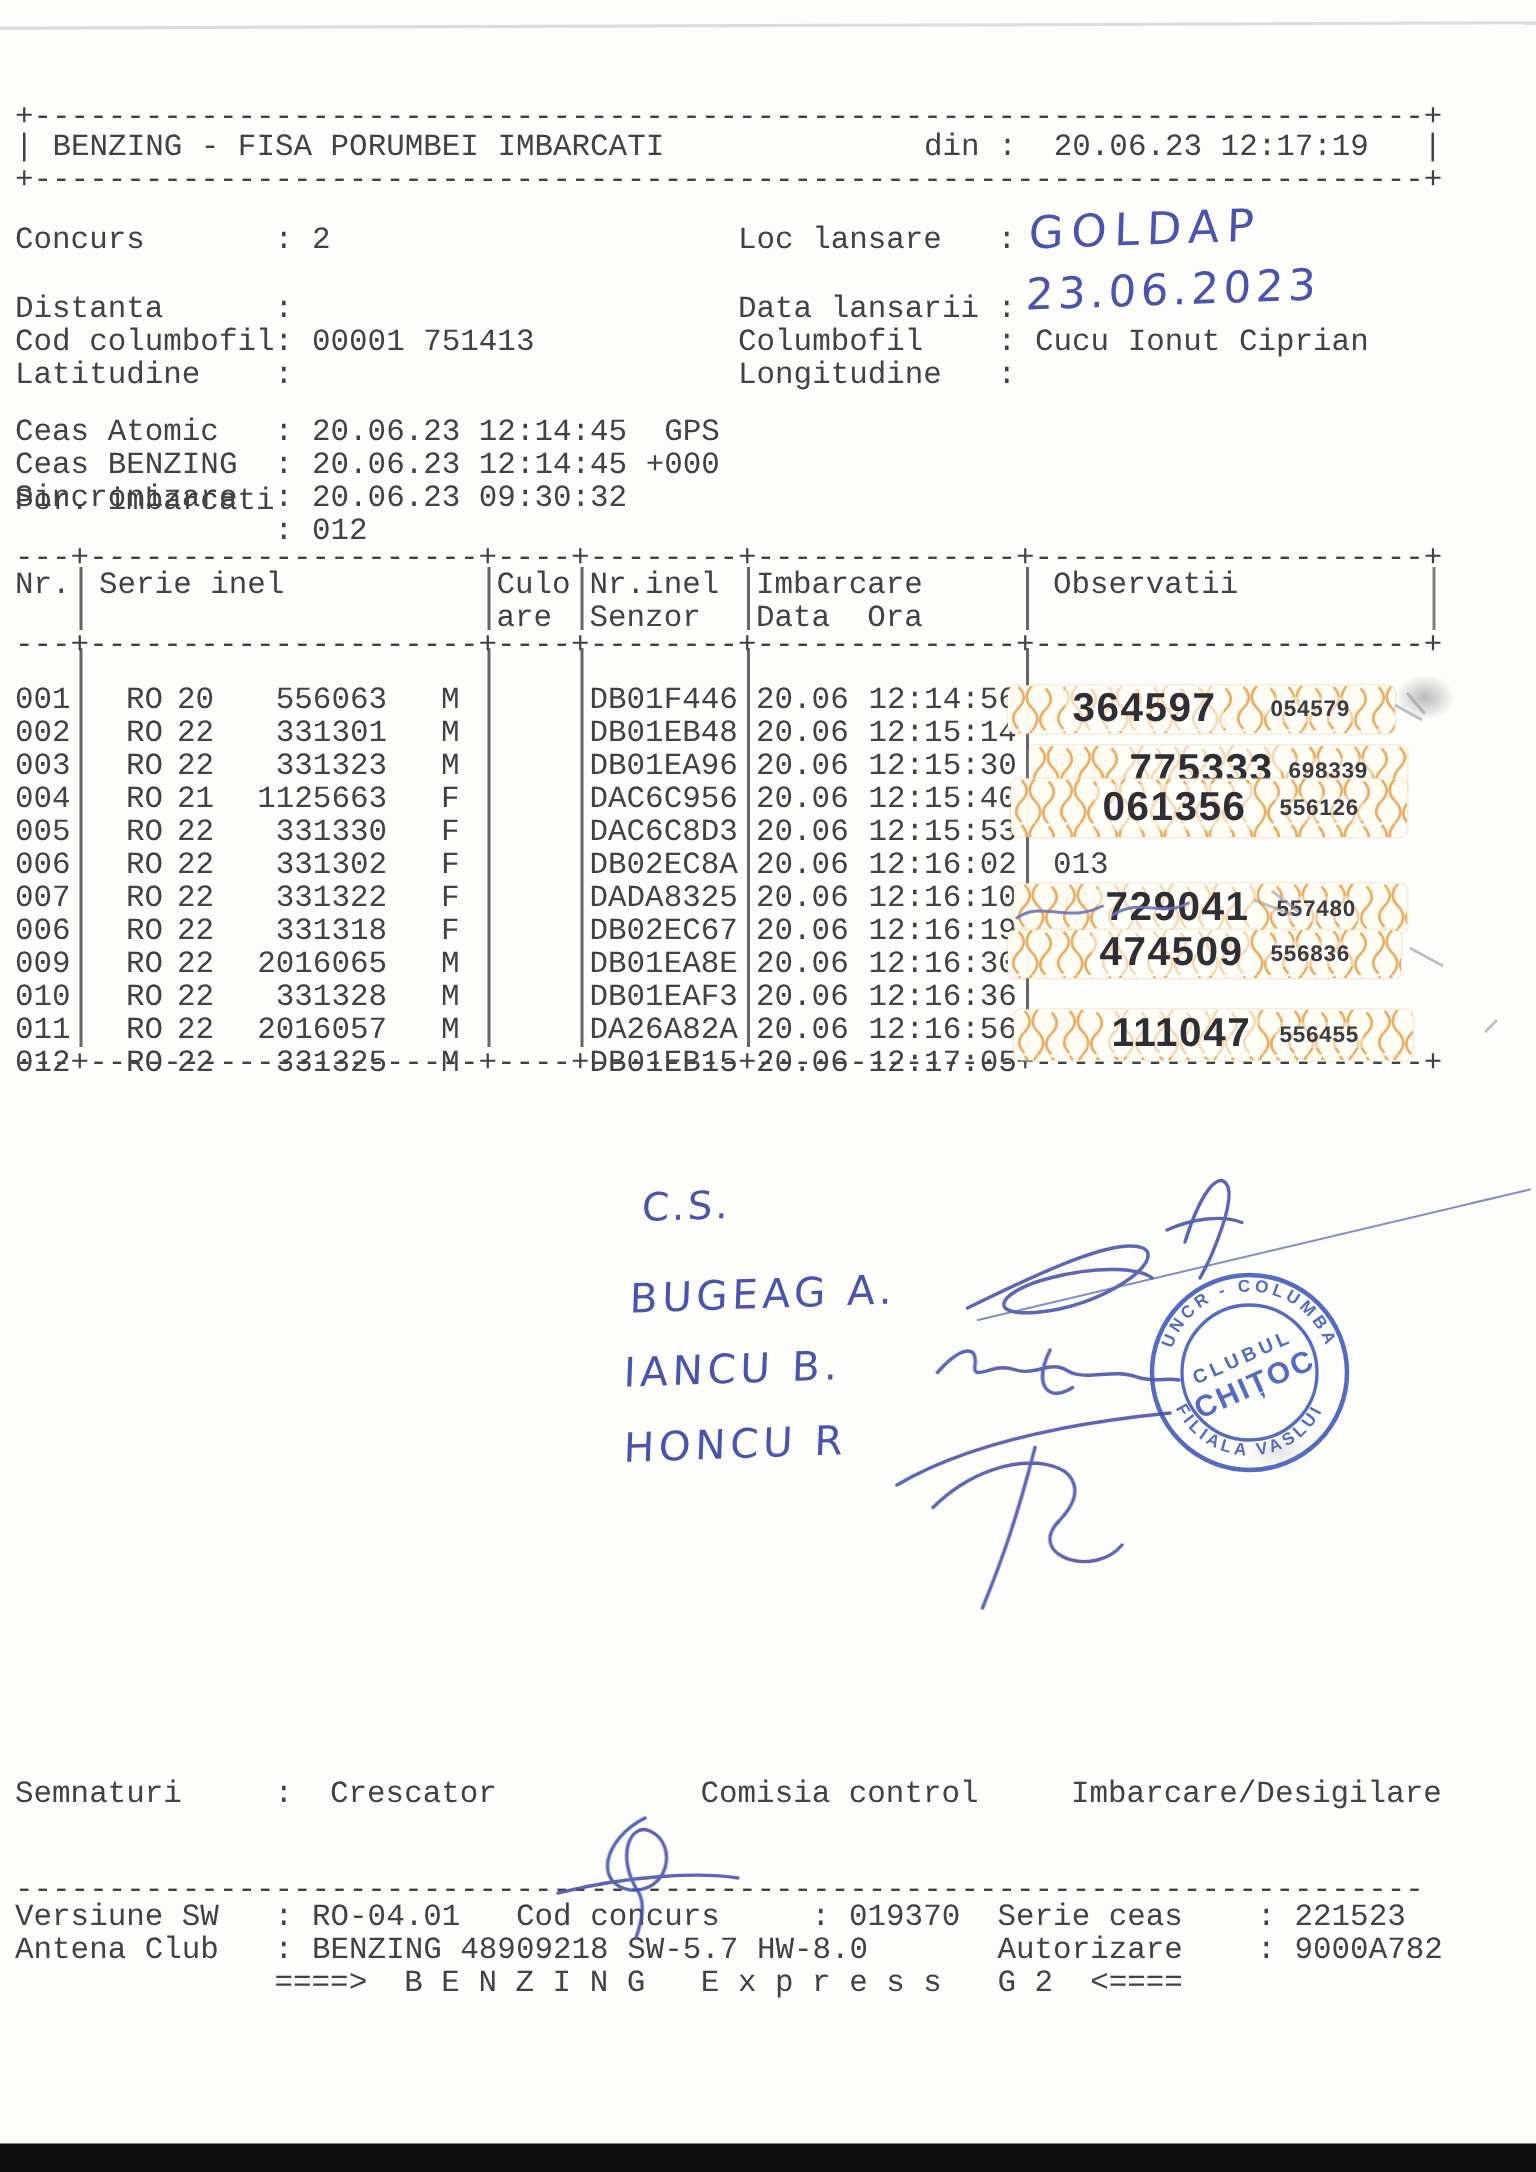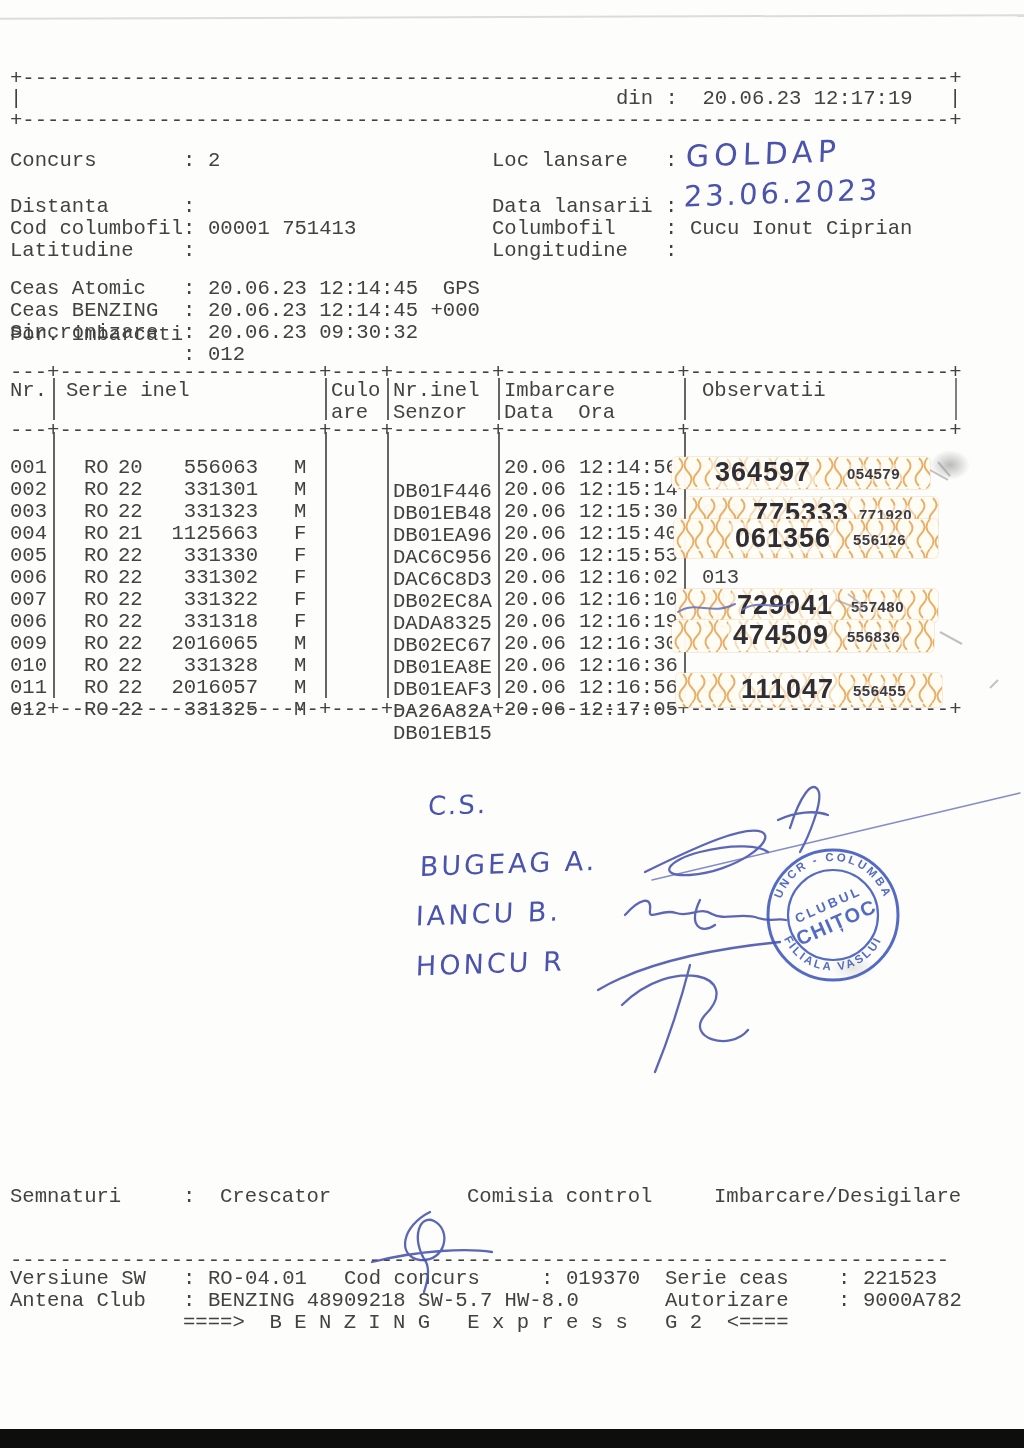--- a/index.html
+++ b/index.html
@@ -6,21 +6,21 @@
   #paper{position:relative;width:1024px;height:1448px;background:#fdfdfc;overflow:hidden;
          font-family:"Liberation Mono",monospace;}
   .mono{position:absolute;white-space:pre;font-family:"Liberation Mono",monospace;
         font-size:20.6px;line-height:22px;color:#424242;letter-spacing:0;}
   .lx{left:10px;}
   .vbar{position:absolute;width:2px;background:#4a4a4a;opacity:.85;}
   .rowline{position:absolute;left:0;top:0;width:100%;height:22px;}
   .rowline span{position:absolute;white-space:pre;font-size:20.6px;line-height:22px;color:#424242;}
   .c-nr{left:10px;} .c-ro{left:84px;} .c-an{left:118px;}
   .c-inel{left:171px;width:87px;text-align:right;display:inline-block;}
-  .c-sex{left:294px;} .c-sen{left:393px;margin-top:24px;} .c-dat{left:504px;} .c-ora{left:579px;}
+  .c-sex{left:294px;} .c-sen{left:393px;} .c-dat{left:504px;} .c-ora{left:579px;}
   .c-obs{left:702px;color:#5a5a5a;}
   .sticker{position:absolute;border-radius:5px;background:rgba(255,252,243,.97);overflow:hidden;
            box-shadow:0 0 0 1px rgba(225,185,125,.25);z-index:3;}
   .sticker svg.pat{position:absolute;left:0;top:0;width:100%;height:100%;}
   .stk-big{position:absolute;top:50%;transform:translateY(-53%);
            font-family:"Liberation Sans",sans-serif;font-weight:bold;font-size:27px;
            color:#2e2e34;letter-spacing:1px;background:rgba(255,255,252,.55);padding:0 5px;border-radius:3px;}
   .stk-small{position:absolute;top:50%;transform:translateY(-50%);
            font-family:"Liberation Sans",sans-serif;font-weight:bold;font-size:15px;
            color:#3a3a42;letter-spacing:.5px;background:rgba(255,255,252,.45);padding:0 3px;border-radius:2px;}
@@ -42,20 +42,21 @@
       <path d="M7 1 q7 7 0 14 q-7 7 0 14 M16 0 q-7 8 0 15 q7 7 0 15 M25 2 q7 7 0 14 q-7 7 0 14" stroke="#e59b44" stroke-width="1.8" fill="none" opacity="0.8"></path>
     </pattern>
   </defs>
 </svg>
 
 <div id="paper">
   <div id="scanline"></div>
 
   <div class="mono lx" style="top:68px">+---------------------------------------------------------------------------+</div>
   <div class="mono" style="left:10px;top:88px">|</div>
+  <div class="mono" style="left:35px;top:88px">BENZING - FISA PORUMBEI IMBARCATI</div>
   <div class="mono" style="left:616px;top:88px">din :  20.06.23 12:17:19</div>
   <div class="mono" style="left:949px;top:88px">|</div>
   <div class="mono lx" style="top:110px">+---------------------------------------------------------------------------+</div>
 
   <div class="mono" style="left:10px;top:150px">Concurs</div>
   <div class="mono" style="left:183px;top:150px">:</div>
   <div class="mono" style="left:208px;top:150px">2</div>
   <div class="mono" style="left:492px;top:150px">Loc lansare</div>
   <div class="mono" style="left:665px;top:150px">:</div>
 
@@ -157,21 +158,21 @@
         <rect width="100%" height="100%" fill="url(#guill)"></rect>
       </svg>
     <span class="stk-big" style="left:38px">364597</span>
     <span class="stk-small" style="left:172px">054579</span>
   </div>
   <div class="sticker" style="left:686px;top:497px;width:252px;height:33px">
     <svg class="pat">
         <rect width="100%" height="100%" fill="url(#guill)"></rect>
       </svg>
     <span class="stk-big" style="left:62px">775333</span>
-    <span class="stk-small" style="left:170px">771920</span>
+    <span class="stk-small" style="left:170px">698339</span>
   </div>
   <div class="sticker" style="left:674px;top:519px;width:264px;height:39px">
     <svg class="pat">
         <rect width="100%" height="100%" fill="url(#guill)"></rect>
       </svg>
     <span class="stk-big" style="left:56px">061356</span>
     <span class="stk-small" style="left:176px">556126</span>
   </div>
   <div class="sticker" style="left:676px;top:589px;width:262px;height:33px">
     <svg class="pat">

